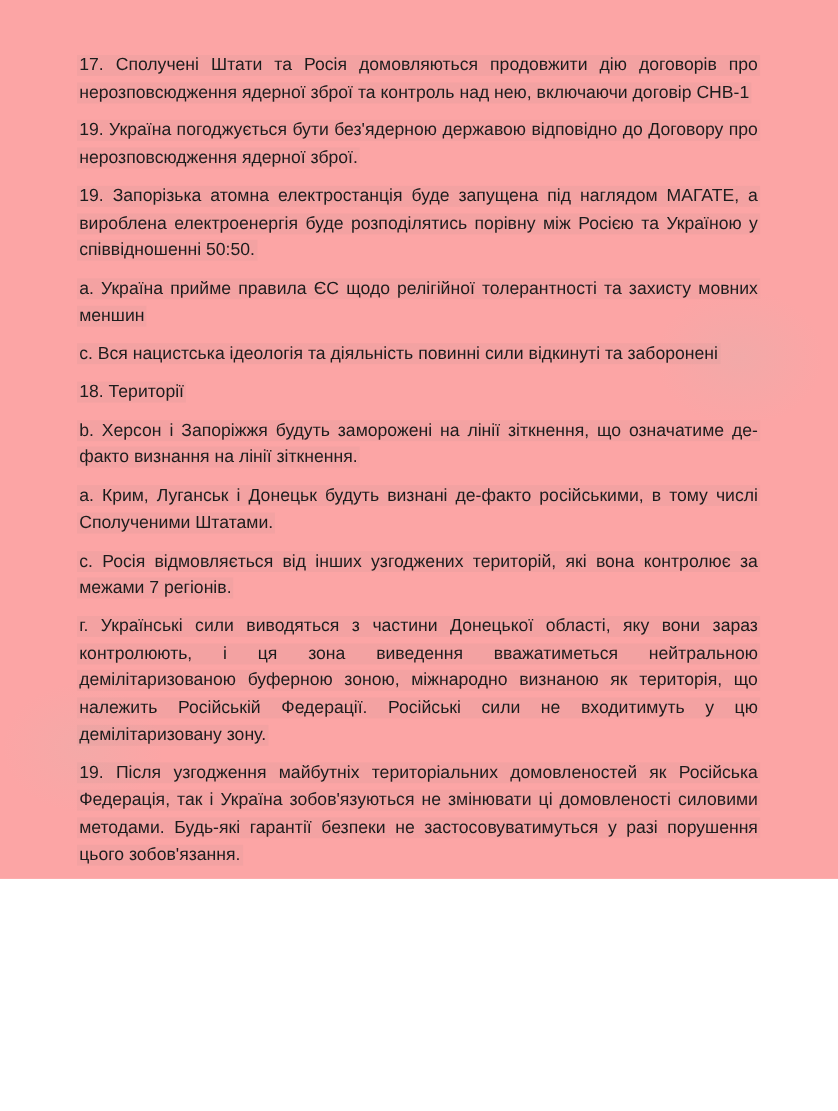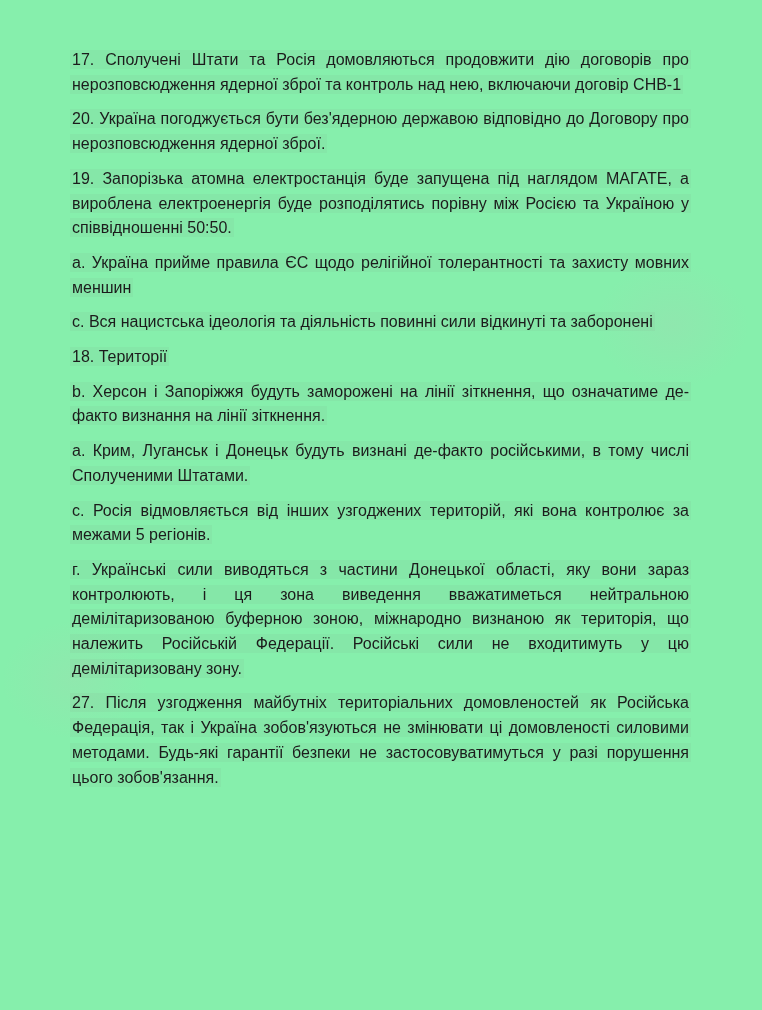--- a/index.html
+++ b/index.html
@@ -4,22 +4,22 @@
 <title>Document</title>
 <style>
   html, body {
     margin: 0;
     padding: 0;
     background: #ffffff;
   }
   .page {
     position: relative;
     width: 762px;
-    height: 1010px;
-    background: #86efac;
+    height: 799px;
+    background: #fca5a5;
     overflow: hidden;
     font-family: "Liberation Sans", sans-serif;
   }
   
   .shade {
     position: absolute;
     pointer-events: none;
     border-radius: 50%;
   }
   .shade.top-right {
@@ -60,24 +60,24 @@
   }
 </style>
 </head>
 <body>
 
 <div class="page">
   <div class="shade top-right"></div>
   <div class="shade bottom-left"></div>
   <div class="doc-body">
       <p class="para"><span class="line-bg">17. Сполучені Штати та Росія домовляються продовжити дію договорів про нерозповсюдження ядерної зброї та контроль над нею, включаючи договір СНВ-1</span></p>
-      <p class="para"><span class="line-bg">20. Україна погоджується бути без'ядерною державою відповідно до Договору про нерозповсюдження ядерної зброї.</span></p>
+      <p class="para"><span class="line-bg">19. Україна погоджується бути без'ядерною державою відповідно до Договору про нерозповсюдження ядерної зброї.</span></p>
       <p class="para"><span class="line-bg">19. Запорізька атомна електростанція буде запущена під наглядом МАГАТЕ, а вироблена електроенергія буде розподілятись порівну між Росією та Україною у співвідношенні 50:50.</span></p>
       <p class="para"><span class="line-bg">a. Україна прийме правила ЄС щодо релігійної толерантності та захисту мовних меншин</span></p>
       <p class="para"><span class="line-bg">c. Вся нацистська ідеологія та діяльність повинні сили відкинуті та заборонені</span></p>
       <p class="para"><span class="line-bg">18. Території</span></p>
       <p class="para"><span class="line-bg">b. Херсон і Запоріжжя будуть заморожені на лінії зіткнення, що означатиме де-факто визнання на лінії зіткнення.</span></p>
       <p class="para"><span class="line-bg">a. Крим, Луганськ і Донецьк будуть визнані де-факто російськими, в тому числі Сполученими Штатами.</span></p>
-      <p class="para"><span class="line-bg">c. Росія відмовляється від інших узгоджених територій, які вона контролює за межами 5 регіонів.</span></p>
+      <p class="para"><span class="line-bg">c. Росія відмовляється від інших узгоджених територій, які вона контролює за межами 7 регіонів.</span></p>
       <p class="para"><span class="line-bg">г. Українські сили виводяться з частини Донецької області, яку вони зараз контролюють, і ця зона виведення вважатиметься нейтральною демілітаризованою буферною зоною, міжнародно визнаною як територія, що належить Російській Федерації. Російські сили не входитимуть у цю демілітаризовану зону.</span></p>
-      <p class="para"><span class="line-bg">27. Після узгодження майбутніх територіальних домовленостей як Російська Федерація, так і Україна зобов'язуються не змінювати ці домовленості силовими методами. Будь-які гарантії безпеки не застосовуватимуться у разі порушення цього зобов'язання.</span></p>
+      <p class="para"><span class="line-bg">19. Після узгодження майбутніх територіальних домовленостей як Російська Федерація, так і Україна зобов'язуються не змінювати ці домовленості силовими методами. Будь-які гарантії безпеки не застосовуватимуться у разі порушення цього зобов'язання.</span></p>
     </div>
 </div>
 
 </body></html>

